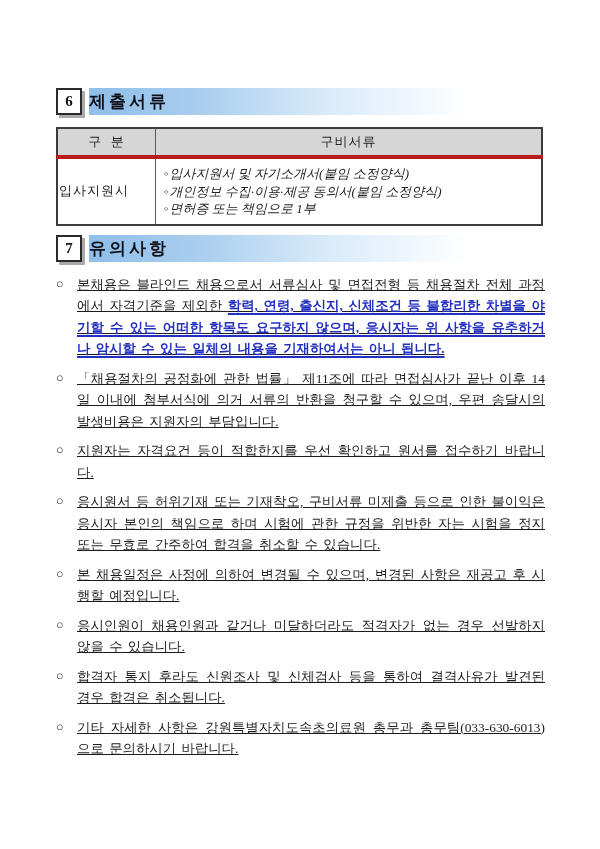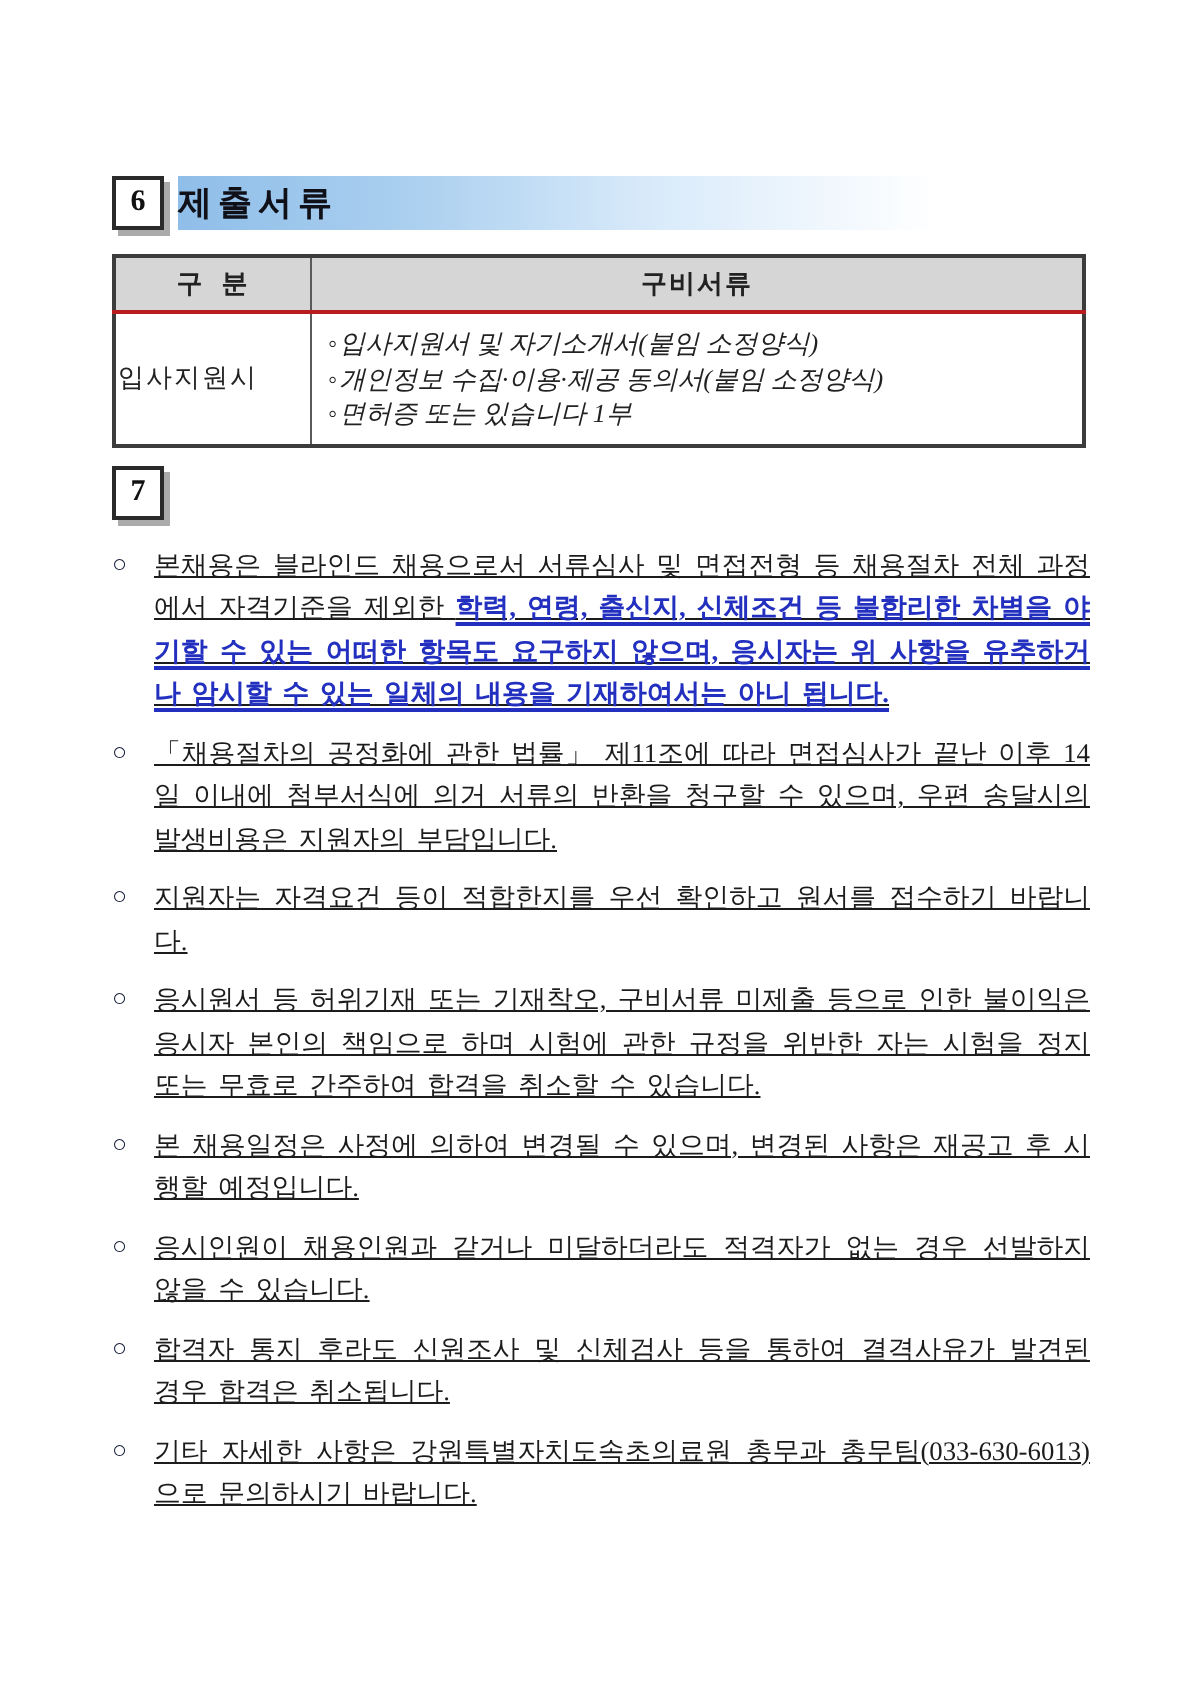--- a/index.html
+++ b/index.html
@@ -24,22 +24,22 @@
   }
   .sec-title { font-size:17px; font-weight:bold; letter-spacing:3px; color:#101018; }
   
   table.docs {
     width:487px; border-collapse:collapse; margin-top:12px;
     font-size:13px; color:#222; table-layout:fixed;
   }
   table.docs { border:2px solid #3c3c3c; }
   table.docs th, table.docs td { border:1px solid #5a5a5a; }
   table.docs th {
-    background:#d6d6d6; font-weight:bold; height:24px;
-    border-bottom:2px solid #b91c1c; letter-spacing:1px;
+    background:#d6d6d6; font-weight:normal; height:24px;
+    border-bottom:4px solid #b91c1c; letter-spacing:1px;
   }
   th.col-cat { width:95px; white-space:pre; }
   td.cat { text-align:left; letter-spacing:1px; }
   td.items { padding:6px 4px 6px 8px; }
   .doc-item { line-height:17.5px; text-align:left;font-style:italic; }
   .ibullet { margin-right:1px; }
   
   .notes { margin-top:12px; }
   .note { display:flex; margin-bottom:8px; }
   .nbullet {
@@ -75,28 +75,31 @@
         <th class="col-cat">구  분</th>
         <th>구비서류</th>
       </tr>
     </thead>
     <tbody>
       <tr>
         <td class="cat">입사지원시</td>
         <td class="items">
           <div class="doc-item"><span class="ibullet">◦</span><span>입사지원서 및 자기소개서(붙임 소정양식)</span></div>
           <div class="doc-item"><span class="ibullet">◦</span><span>개인정보 수집·이용·제공 동의서(붙임 소정양식)</span></div>
-          <div class="doc-item"><span class="ibullet">◦</span><span>면허증 또는 있습니다 1부</span></div>
+          <div class="doc-item"><span class="ibullet">◦</span><span>면허증 또는 책임으로 1부</span></div>
         </td>
       </tr>
     </tbody>
   </table>
 
   <div class="sec-header sec7">
     <span class="sec-num">7</span>
+    <div class="sec-bar">
+      <span class="sec-title">유의사항</span>
+    </div>
   </div>
 
   <div class="notes">
     <div class="note">
       <span class="nbullet">○</span>
       <p class="ntext"><span>본채용은 블라인드 채용으로서 서류심사 및 면접전형 등 채용절차 전체 과정에서 자격기준을 제외한 </span><span class="em">학력, 연령, 출신지, 신체조건 등 불합리한 차별을 야기할 수 있는 어떠한 항목도 요구하지 않으며, 응시자는 위 사항을 유추하거나 암시할 수 있는 일체의 내용을 기재하여서는 아니 됩니다.</span></p>
     </div>
     <div class="note">
       <span class="nbullet">○</span>
       <p class="ntext"><span>「채용절차의 공정화에 관한 법률」 제11조에 따라 면접심사가 끝난 이후 14일 이내에 첨부서식에 의거 서류의 반환을 청구할 수 있으며, 우편 송달시의 발생비용은 지원자의 부담입니다.</span></p>

